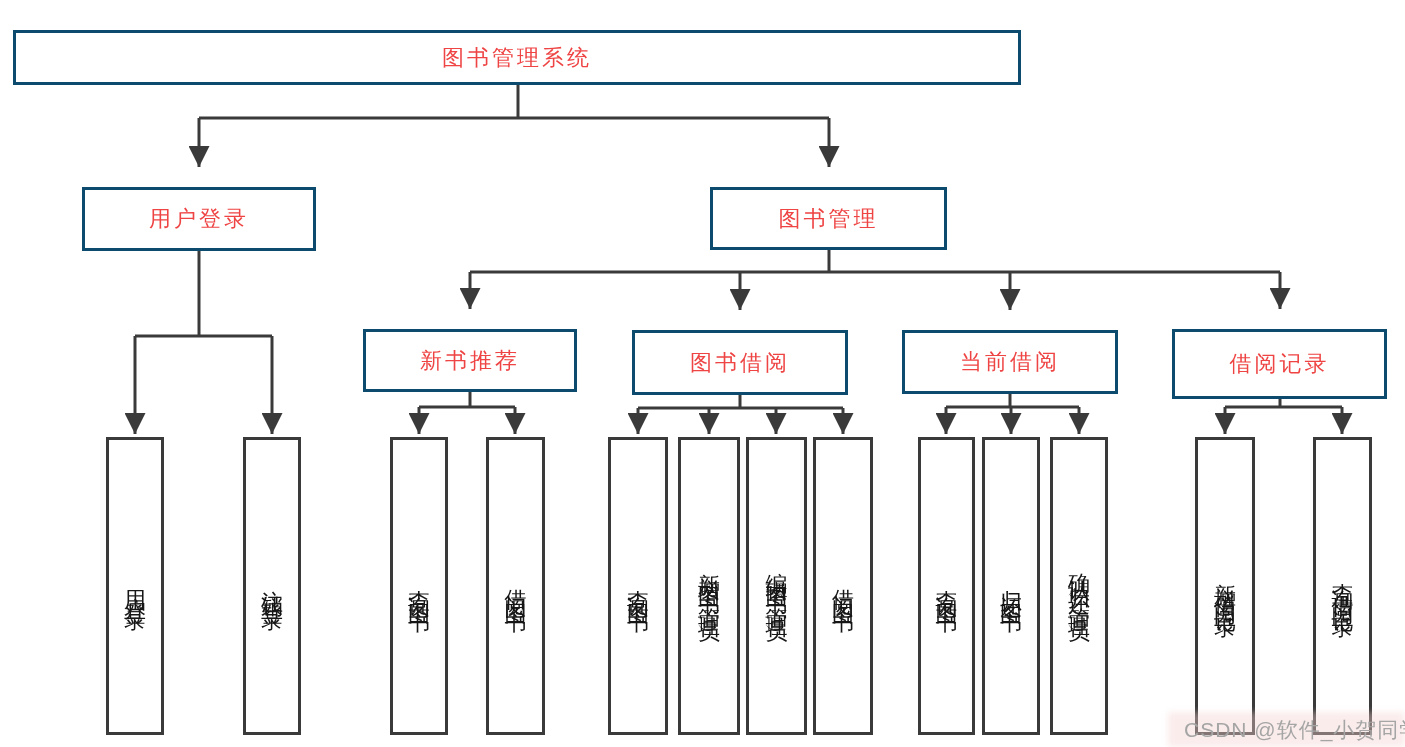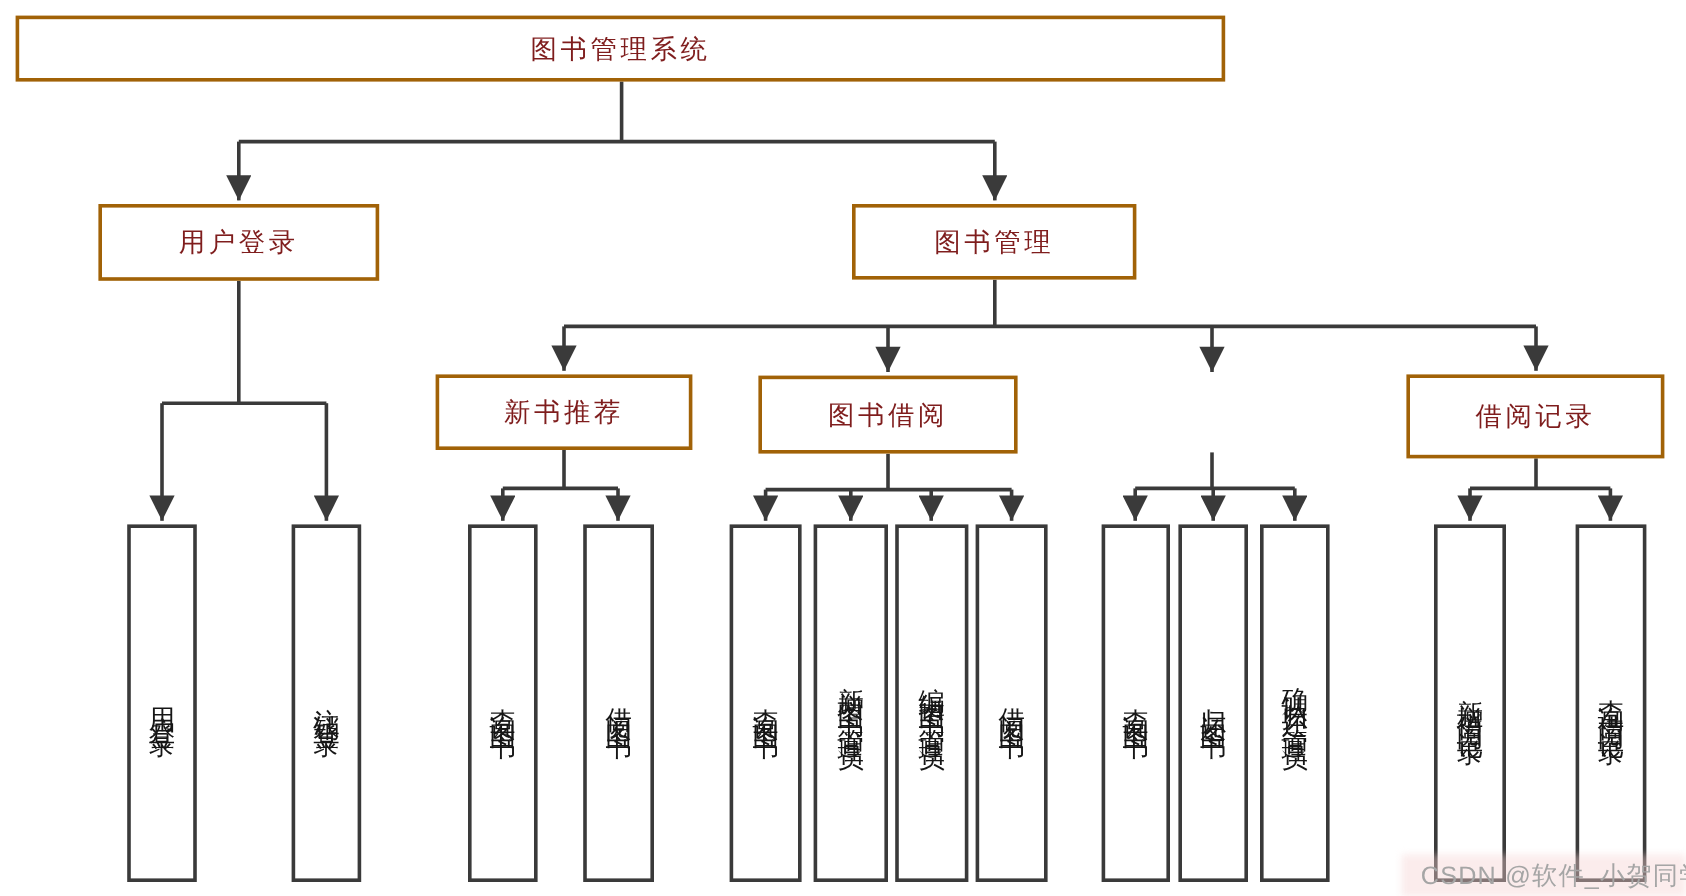--- a/index.html
+++ b/index.html
@@ -3,23 +3,23 @@
 <meta charset="utf-8">
 <style>
   html,body { margin:0; padding:0; background:#fff; }
   #canvas {
     position:relative; width:1405px; height:747px; background:#ffffff;
     font-family:"Liberation Sans","DejaVu Sans",sans-serif; overflow:hidden;
   }
   #connectors { position:absolute; left:0; top:0; width:1405px; height:747px; }
   .hbox {
     position:absolute; box-sizing:border-box;
-    border:3px solid #a16207; background:#ffffff;
+    border:3px solid #0c4a6e; background:#ffffff;
     display:flex; align-items:center; justify-content:center;
-    font-size:22px; color:#7f1d1d; letter-spacing:3px; white-space:nowrap;
+    font-size:22px; color:#ef4444; letter-spacing:3px; white-space:nowrap;margin-top:17px;
   }
   .vbox {
     position:absolute; box-sizing:border-box;
     border:3px solid #3a3a3a; background:#ffffff;
     display:flex; align-items:center; justify-content:center;
     writing-mode:vertical-rl;
     font-size:22px; color:#161616; letter-spacing:7px; line-height:1;
   }
   .leaf { top:437px; height:298px; }
   .wm-tint {
@@ -86,20 +86,21 @@
     </g>
   </svg>
 
   <div class="hbox" style="left:13px; top:13px; width:1008px; height:55px;">图书管理系统</div>
 
   <div class="hbox" style="left:82px; top:170px; width:234px; height:64px;">用户登录</div>
   <div class="hbox" style="left:710px; top:170px; width:237px; height:63px;">图书管理</div>
 
   <div class="hbox" style="left:363px; top:312px; width:214px; height:63px;">新书推荐</div>
   <div class="hbox" style="left:632px; top:313px; width:216px; height:65px;">图书借阅</div>
+  <div class="hbox" style="left:902px; top:313px; width:216px; height:64px;">当前借阅</div>
   <div class="hbox" style="left:1172px; top:312px; width:215px; height:70px;">借阅记录</div>
 
   <div class="vbox leaf" style="left:106px; width:58px;">用户登录</div>
   <div class="vbox leaf" style="left:243px; width:58px;">注销登录</div>
 
   <div class="vbox leaf" style="left:390px; width:58px;">查询图书</div>
   <div class="vbox leaf" style="left:486px; width:59px;">借阅图书</div>
 
   <div class="vbox leaf" style="left:608px; width:60px;">查询图书</div>
   <div class="vbox leaf" style="left:678px; width:62px;">新增图书（管理员）</div>

